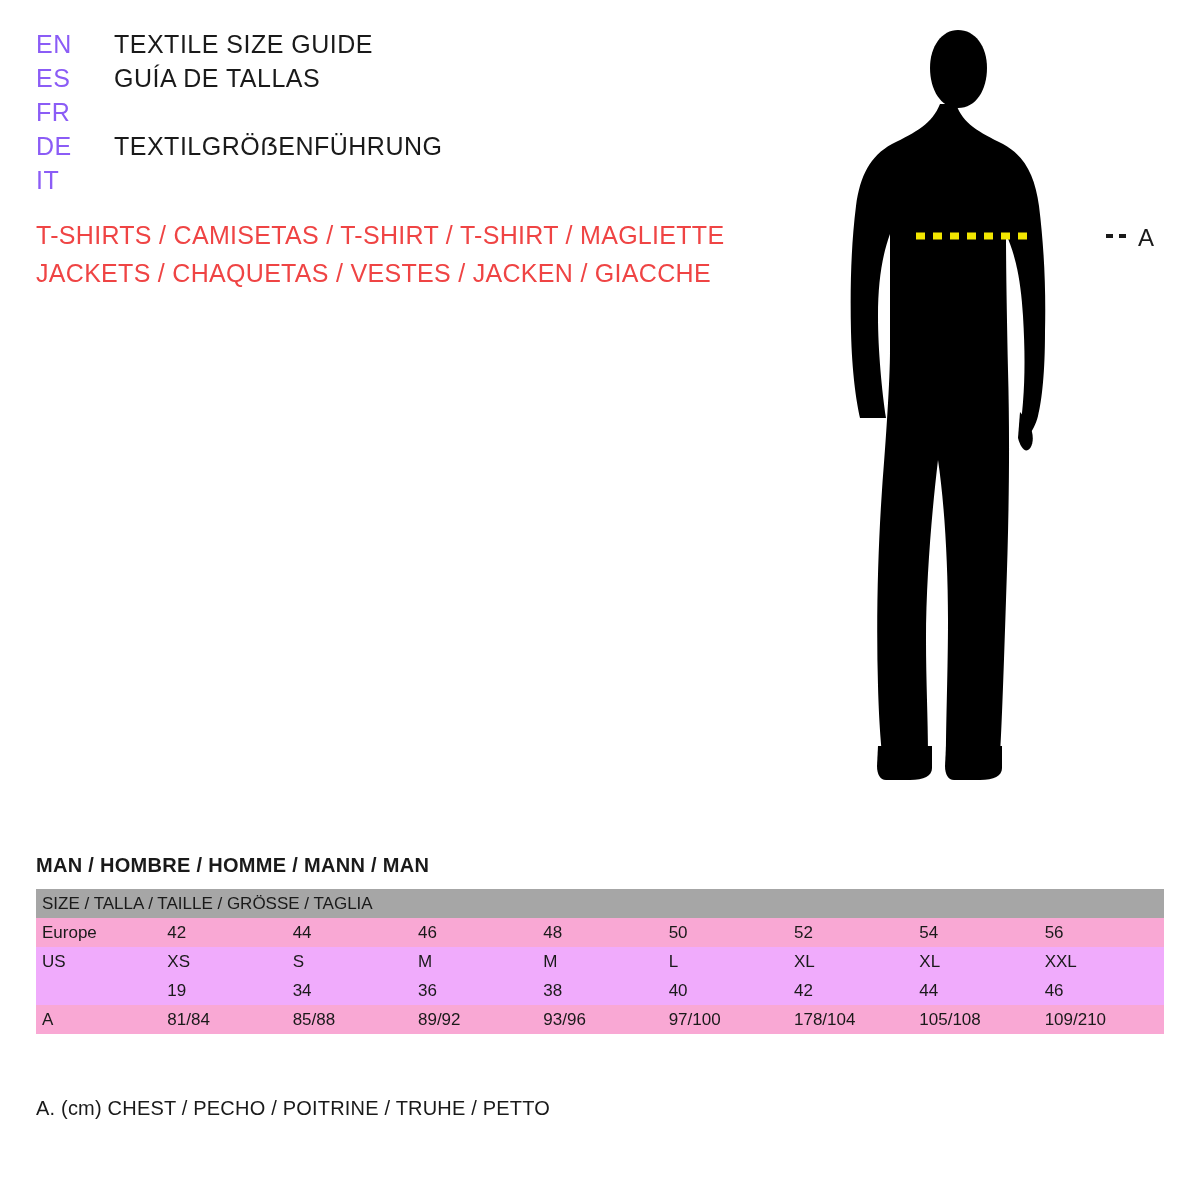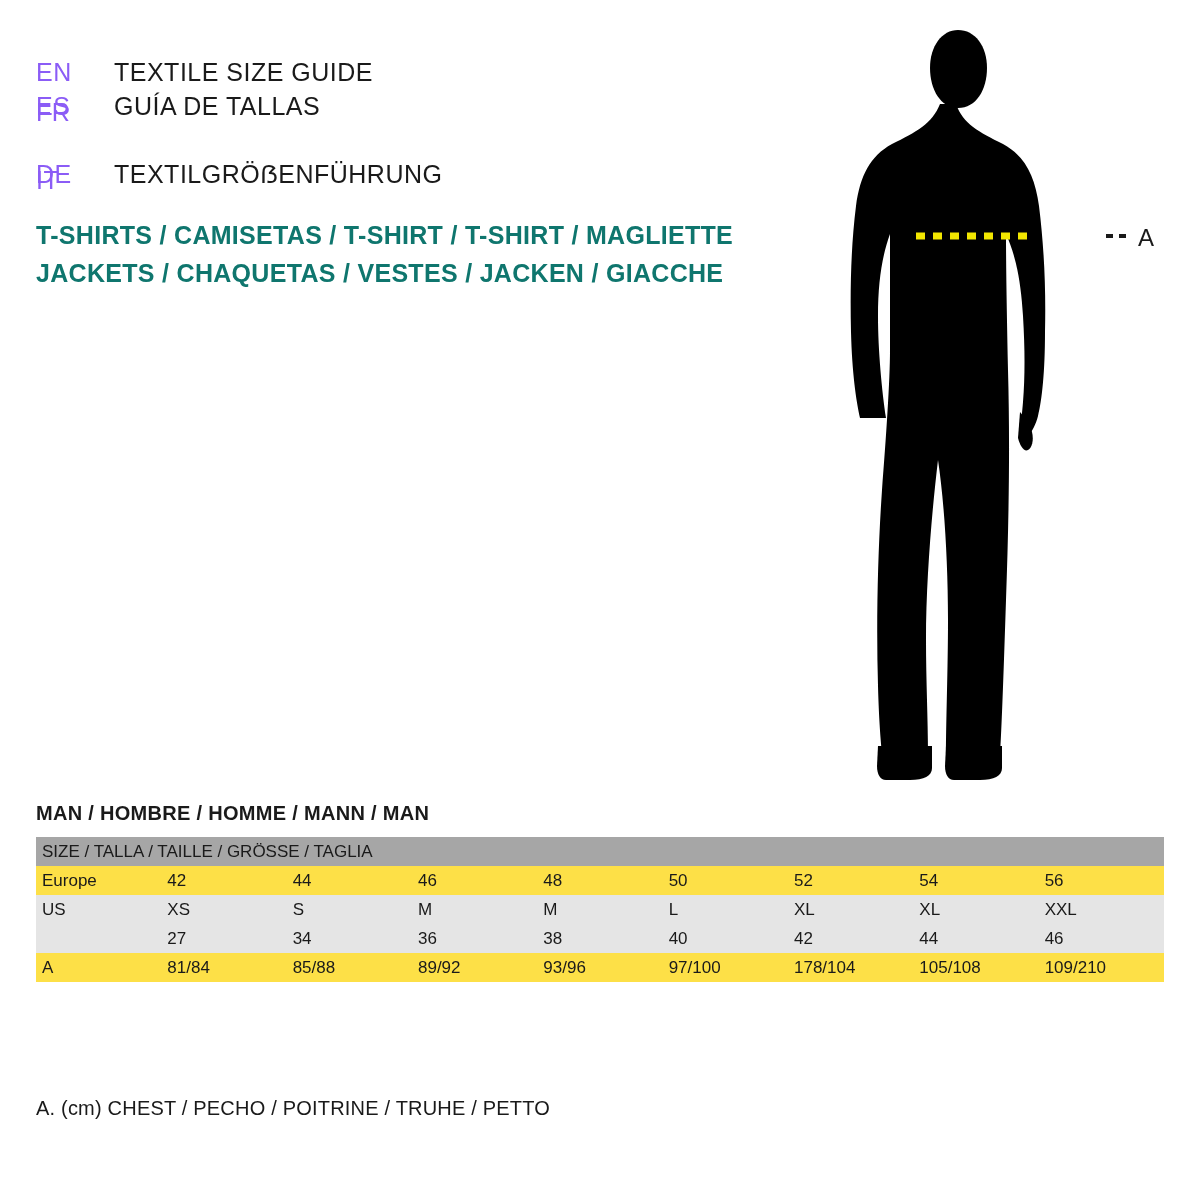--- a/index.html
+++ b/index.html
@@ -32,53 +32,52 @@
     width: 78px;
     font-size: 25px;
     letter-spacing: 0.5px;
     color: #8b5cf6;
   }
   .lang-text {
     font-size: 25px;
     letter-spacing: 0.5px;
     color: #1a1a1a;
     white-space: nowrap;
-    margin-top: 28px;
   }
 
   .category-block {
     position: absolute;
     left: 36px;
     top: 216px;
     width: 760px;
   }
   .category-line {
     font-size: 25px;
-    font-weight: bold;
+    font-weight: normal;
     letter-spacing: 0.3px;
     line-height: 38px;
     white-space: nowrap;
-    color: #0f766e;
+    color: #ef4444;
   }
 
   
   .figure-wrap {
     position: absolute;
     left: 820px;
     top: 20px;
     width: 360px;
     height: 770px;
   }
   .figure-wrap svg { display: block; }
 
   
   .table-section {
     position: absolute;
     left: 36px;
-    top: 802px;
+    top: 854px;
     width: 1128px;
   }
   .section-title {
     font-size: 20px;
     font-weight: bold;
     letter-spacing: 0.3px;
     margin-bottom: 12px;
     color: #1a1a1a;
   }
   table.size-table {
@@ -91,22 +90,22 @@
     height: 29px;
     padding: 0 6px;
     color: #1a1a1a;
   }
   .hdr-row td {
     background: #a6a6a6;
     font-size: 17px;
     text-align: left;
     padding-left: 6px;
   }
-  .band-row td { background: #e5e5e5; }
-  .plain-row td { background: #fde047; }
+  .band-row td { background: #f0abfc; }
+  .plain-row td { background: #f9a8d4; }
   .row-label { text-align: left; width: 170px; padding-left: 6px !important; }
   .val { text-align: left; }
   .footnote {
     position: absolute;
     left: 36px;
     top: 1097px;
     font-size: 20px;
     letter-spacing: 0.2px;
     color: #1a1a1a;
   }
@@ -216,21 +215,21 @@
         <td class="val">M</td>
         <td class="val">M</td>
         <td class="val">L</td>
         <td class="val">XL</td>
         <td class="val">XL</td>
         <td class="val">XXL</td>
       </tr>
 
       <tr class="band-row">
         <td class="row-label"></td>
-        <td class="val">27</td>
+        <td class="val">19</td>
         <td class="val">34</td>
         <td class="val">36</td>
         <td class="val">38</td>
         <td class="val">40</td>
         <td class="val">42</td>
         <td class="val">44</td>
         <td class="val">46</td>
       </tr>
 
       <tr class="plain-row">

